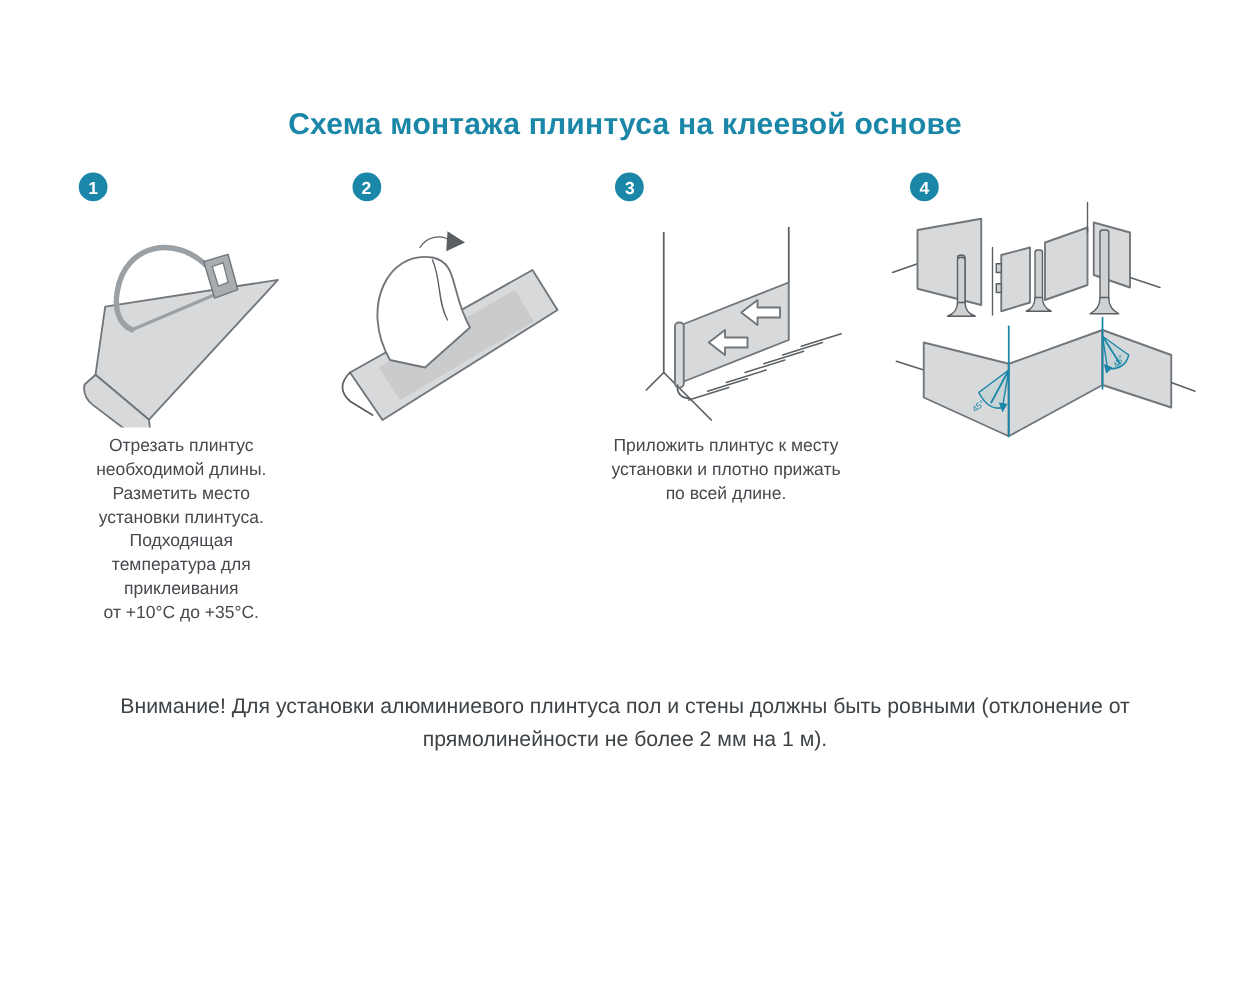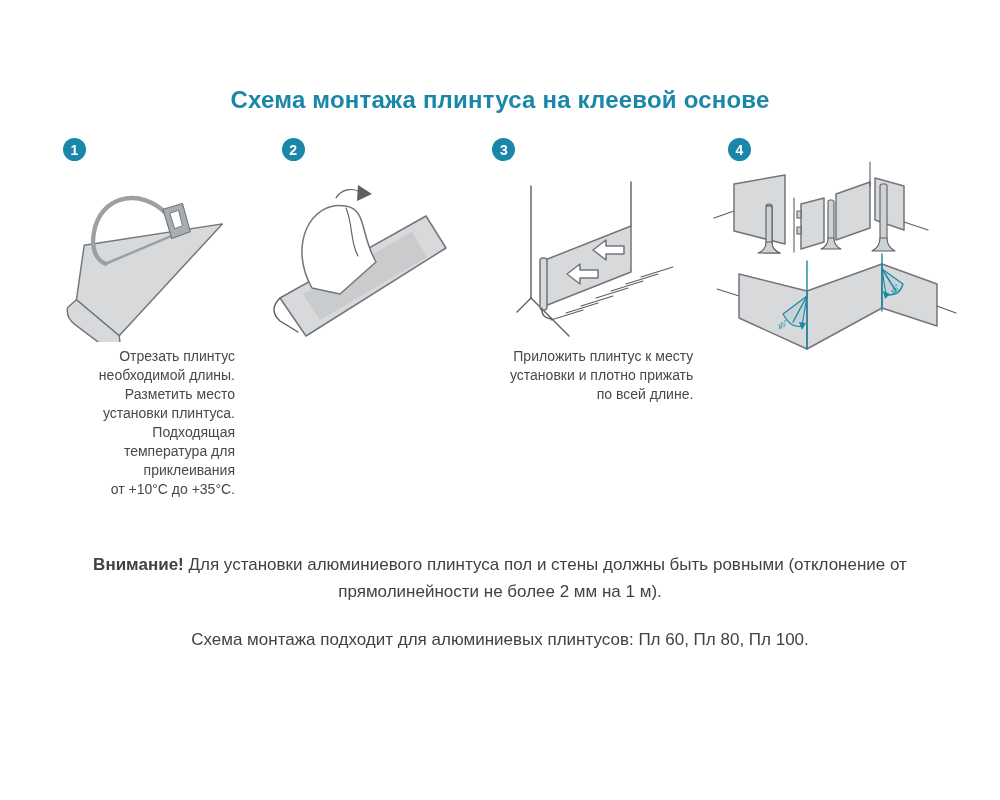--- a/index.html
+++ b/index.html
@@ -28,28 +28,28 @@
   }
   .step-1 .badge { margin-left:8px; }
   .step-2 .badge { margin-left:30px; }
   .step-3 .badge { margin-left:24px; }
   .step-4 .badge { margin-left:18px; }
   .illus {
     height:182px; margin-top:4px;
     display:flex; align-items:center; justify-content:center;
   }
   .desc {
-    font-size:14px; line-height:1.36; text-align:right;
+    font-size:14px; line-height:1.36; text-align:center;
     white-space:pre-line; color:#45494d;
   }
   .notice {
     margin:52px auto 0; max-width:860px; text-align:center;
     font-size:17px; line-height:1.6; color:#3e4347; white-space:pre-line;
   }
-  .notice .bold { font-weight:bold; }
+  .notice .bold { font-weight:normal; }
   .footnote {
     margin-top:24px; text-align:center; font-size:17px; color:#3e4347;
   }
   
   svg { display:block; }
   .fillgray { fill:#d7d9db; stroke:#71767b; stroke-width:1.5; stroke-linejoin:round; }
   .fillmid  { fill:#c9cbcd; stroke:none; }
   .fillwhite{ fill:#ffffff; stroke:#71767b; stroke-width:1.5; stroke-linejoin:round; }
   .ln   { stroke:#5a5f63; stroke-width:1.4; fill:none; stroke-linecap:round; }
   .lnthin { stroke:#5a5f63; stroke-width:1.1; fill:none; stroke-linecap:round; }
@@ -198,15 +198,14 @@
           <text class="tealtxt" font-size="6.5" x="182" y="139" transform="rotate(-55 182 139)">45°</text>
         </svg>
       </div>
     </div>
 
   </div>
 
   <p class="notice"><span class="bold">Внимание!</span> <span>Для установки алюминиевого плинтуса пол и стены должны быть ровными (отклонение от
 прямолинейности не более 2 мм на 1 м).</span></p>
 
-  <p class="footnote">Схема монтажа подходит для алюминиевых плинтусов: Пл 60, Пл 80, Пл 100.</p>
 
 </div>
 
 </body></html>

